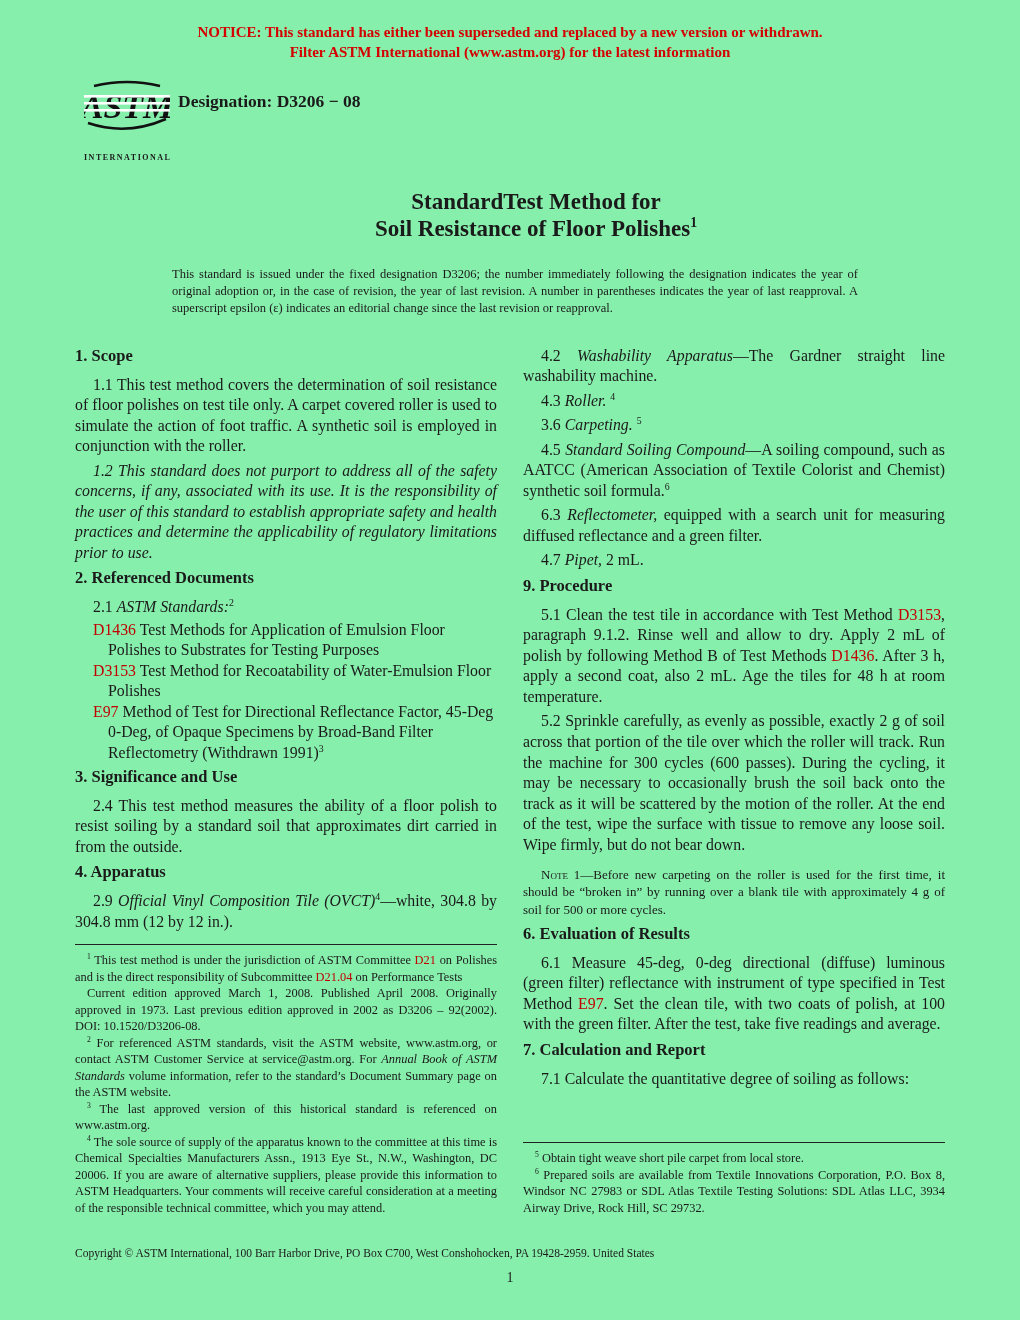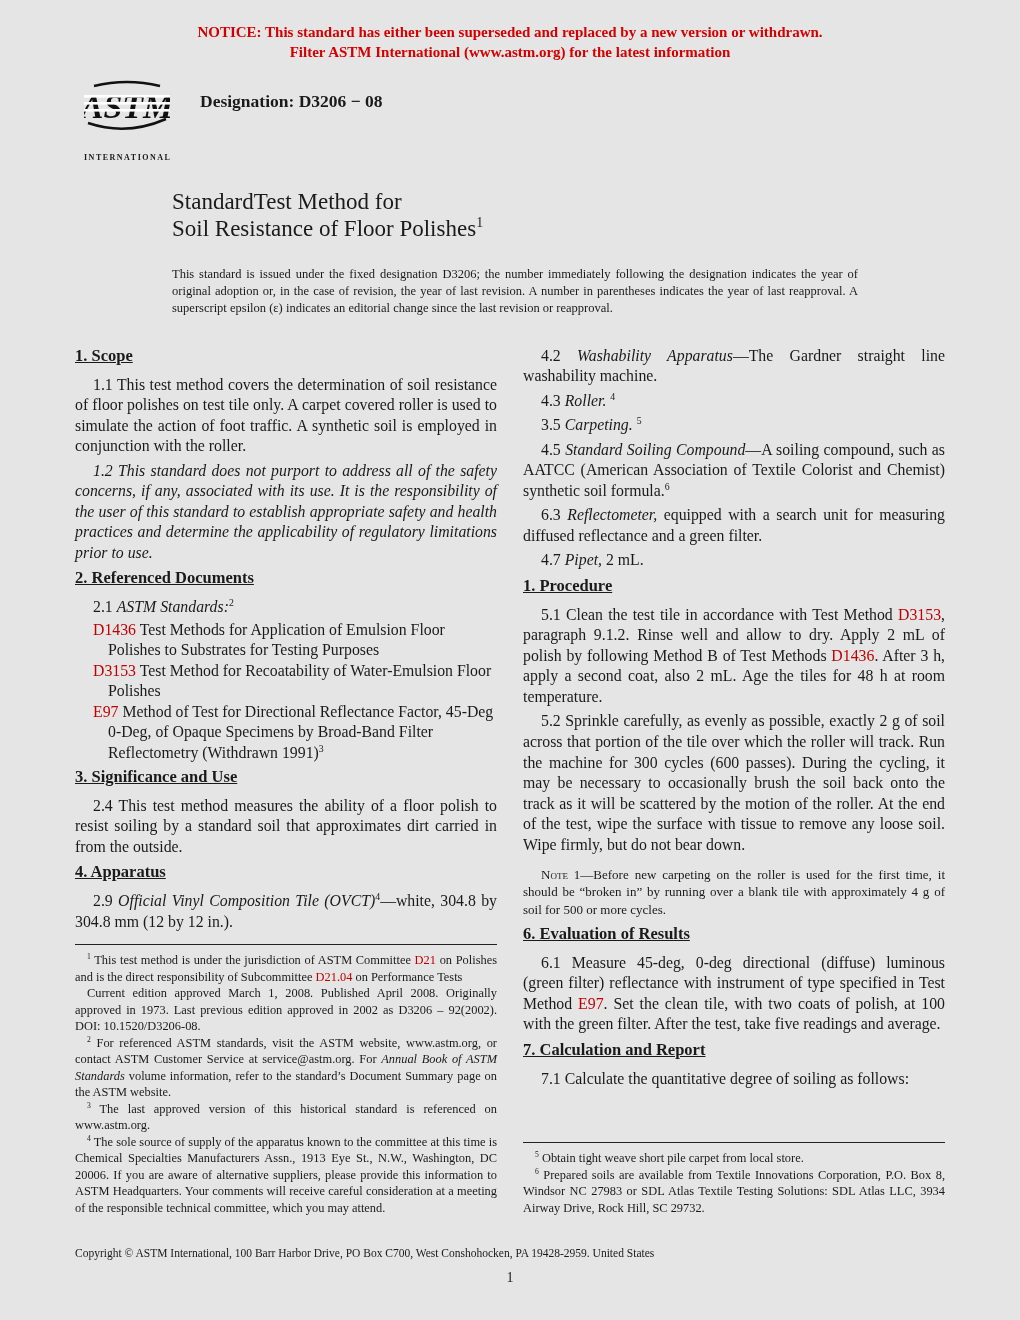--- a/index.html
+++ b/index.html
@@ -1,32 +1,32 @@
 <!DOCTYPE html>
 <html style="--notice_red: #d40000; --link_red: #c00000;"><head>
 <meta charset="utf-8">
 <style>
   * { box-sizing: border-box; }
   html, body { margin: 0; padding: 0; background: #ffffff; }
   .page {
-    width: 1020px; height: 1320px; position: relative; background: #e5e5e5;
+    width: 1020px; height: 1320px; position: relative; background: #86efac;
     font-family: "Liberation Serif", serif; color: #1a1a1a; overflow: hidden;
   }
   .notice { padding-top: 22px; text-align: center; font-weight: bold;
     font-size: 15px; line-height: 1.35; color: var(--notice_red, #d40000); }
-  .header-row { margin: 16px 75px 0 84px; display: flex; align-items: flex-start; gap: 30px; }
+  .header-row { margin: 16px 75px 0 84px; display: flex; align-items: flex-start; gap: 8px; }
   .logo { width: 86px; text-align: center; }
   .logo-sub { font-size: 8px; font-weight: bold; letter-spacing: 1.5px; margin-top: 12px; }
   .designation { font-size: 17.5px; font-weight: bold; padding-top: 12px; }
-  .title { font-size: 23px; font-weight: normal; line-height: 1.18; margin: 26px 120px 0 172px; }
+  .title { font-size: 23px; font-weight: bold; line-height: 1.18; margin: 26px 120px 0 172px; text-align: center; }
   .title .sup-t { font-size: 0.6em; vertical-align: super; }
   .preamble { margin: 24px 162px 0 172px; font-size: 12.5px; line-height: 1.38; text-align: justify; }
   .columns { margin: 26px 75px 0 75px; display: flex; gap: 26px; min-height: 870px; align-items: stretch; }
   .col { flex: 1 1 0; display: flex; flex-direction: column; min-width: 0; }
-  .sec-h { font-size: 16.5px; font-weight: bold; margin: 3px 0 7px 0; text-decoration: underline; }
+  .sec-h { font-size: 16.5px; font-weight: bold; margin: 3px 0 7px 0; }
   .col > .sec-h:first-child { margin-top: 2px; }
   .para { font-size: 15.8px; line-height: 1.3; text-align: justify; margin: 2px 0; text-indent: 18px; }
   .ref { font-size: 15.8px; line-height: 1.3; margin: 0; padding-left: 33px; text-indent: -15px; }
   .note { font-size: 13px; line-height: 1.32; text-align: justify; margin: 9px 0 3px 0; text-indent: 18px; }
   .footnotes { margin-top: auto; padding-top: 10px; }
   .fn-rule { border: none; border-top: 1px solid #222; margin: 0 0 7px 0; width: 100%; }
   .fn { font-size: 12.4px; line-height: 1.33; text-align: justify; margin: 0; text-indent: 12px; }
   .footer { position: absolute; left: 75px; right: 75px; bottom: 34px; }
   .copyright { font-size: 11.5px; margin: 0; }
   .page-num { text-align: center; font-size: 14px; margin-top: 11px; }
@@ -92,26 +92,26 @@
         <p class="fn"><span>Current edition approved March 1, 2008. Published April 2008. Originally approved in 1973. Last previous edition approved in 2002 as D3206 – 92(2002). DOI: 10.1520/D3206-08.</span></p>
         <p class="fn"><span class="sup">2</span><span> For referenced ASTM standards, visit the ASTM website, www.astm.org, or contact ASTM Customer Service at service@astm.org. For </span><span class="it">Annual Book of ASTM</span><span> </span><span class="it">Standards</span><span> volume information, refer to the standard’s Document Summary page on the ASTM website.</span></p>
         <p class="fn"><span class="sup">3</span><span> The last approved version of this historical standard is referenced on www.astm.org.</span></p>
         <p class="fn"><span class="sup">4</span><span> The sole source of supply of the apparatus known to the committee at this time is Chemical Specialties Manufacturers Assn., 1913 Eye St., N.W., Washington, DC 20006. If you are aware of alternative suppliers, please provide this information to ASTM Headquarters. Your comments will receive careful consideration at a meeting of the responsible technical committee, which you may attend.</span></p>
       </div>
     </section>
 
     <section class="col">
       <p class="para"><span>4.2 </span><span class="it">Washability Apparatus</span><span>—The Gardner straight line washability machine.</span></p>
       <p class="para"><span>4.3 </span><span class="it">Roller.</span><span> </span><span class="sup">4</span></p>
-      <p class="para"><span>3.5 </span><span class="it">Carpeting.</span><span> </span><span class="sup">5</span></p>
+      <p class="para"><span>3.6 </span><span class="it">Carpeting.</span><span> </span><span class="sup">5</span></p>
       <p class="para"><span>4.5 </span><span class="it">Standard Soiling Compound</span><span>—A soiling compound, such as AATCC (American Association of Textile Colorist and Chemist) synthetic soil formula.</span><span class="sup">6</span></p>
       <p class="para"><span>6.3 </span><span class="it">Reflectometer,</span><span> equipped with a search unit for measuring diffused reflectance and a green filter.</span></p>
       <p class="para"><span>4.7 </span><span class="it">Pipet,</span><span> 2 mL.</span></p>
 
-      <h2 class="sec-h">1. Procedure</h2>
+      <h2 class="sec-h">9. Procedure</h2>
       <p class="para"><span>5.1 Clean the test tile in accordance with Test Method </span><span class="link">D3153</span><span>, paragraph 9.1.2. Rinse well and allow to dry. Apply 2 mL of polish by following Method B of Test Methods </span><span class="link">D1436</span><span>. After 3 h, apply a second coat, also 2 mL. Age the tiles for 48 h at room temperature.</span></p>
       <p class="para"><span>5.2 Sprinkle carefully, as evenly as possible, exactly 2 g of soil across that portion of the tile over which the roller will track. Run the machine for 300 cycles (600 passes). During the cycling, it may be necessary to occasionally brush the soil back onto the track as it will be scattered by the motion of the roller. At the end of the test, wipe the surface with tissue to remove any loose soil. Wipe firmly, but do not bear down.</span></p>
       <p class="note"><span class="sc">Note 1—</span><span>Before new carpeting on the roller is used for the first time, it should be “broken in” by running over a blank tile with approximately 4 g of soil for 500 or more cycles.</span></p>
 
       <h2 class="sec-h">6. Evaluation of Results</h2>
       <p class="para"><span>6.1 Measure 45-deg, 0-deg directional (diffuse) luminous (green filter) reflectance with instrument of type specified in Test Method </span><span class="link">E97</span><span>. Set the clean tile, with two coats of polish, at 100 with the green filter. After the test, take five readings and average.</span></p>
 
       <h2 class="sec-h">7. Calculation and Report</h2>
       <p class="para"><span>7.1 Calculate the quantitative degree of soiling as follows:</span></p>
 

